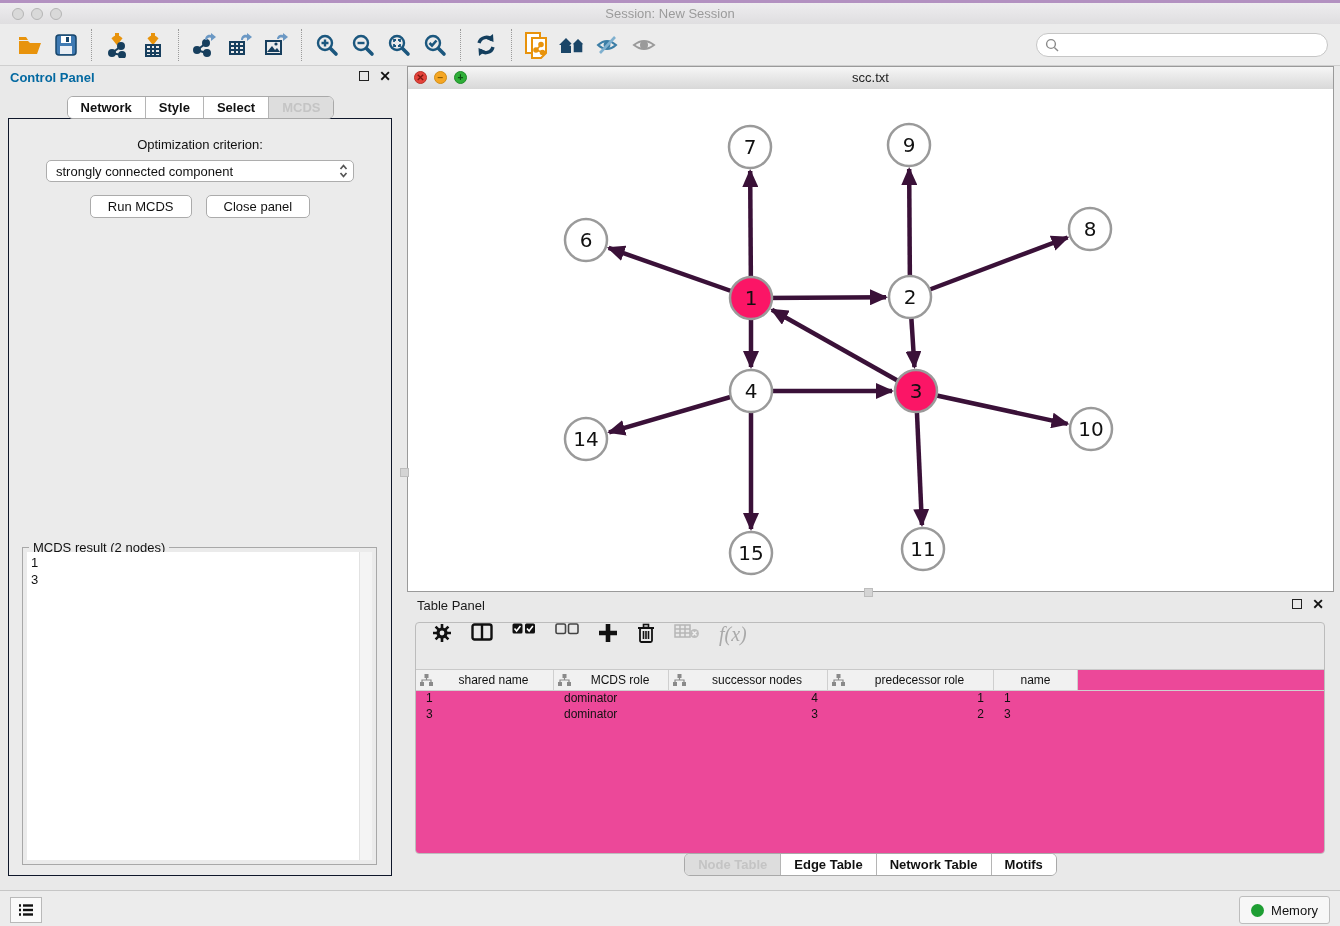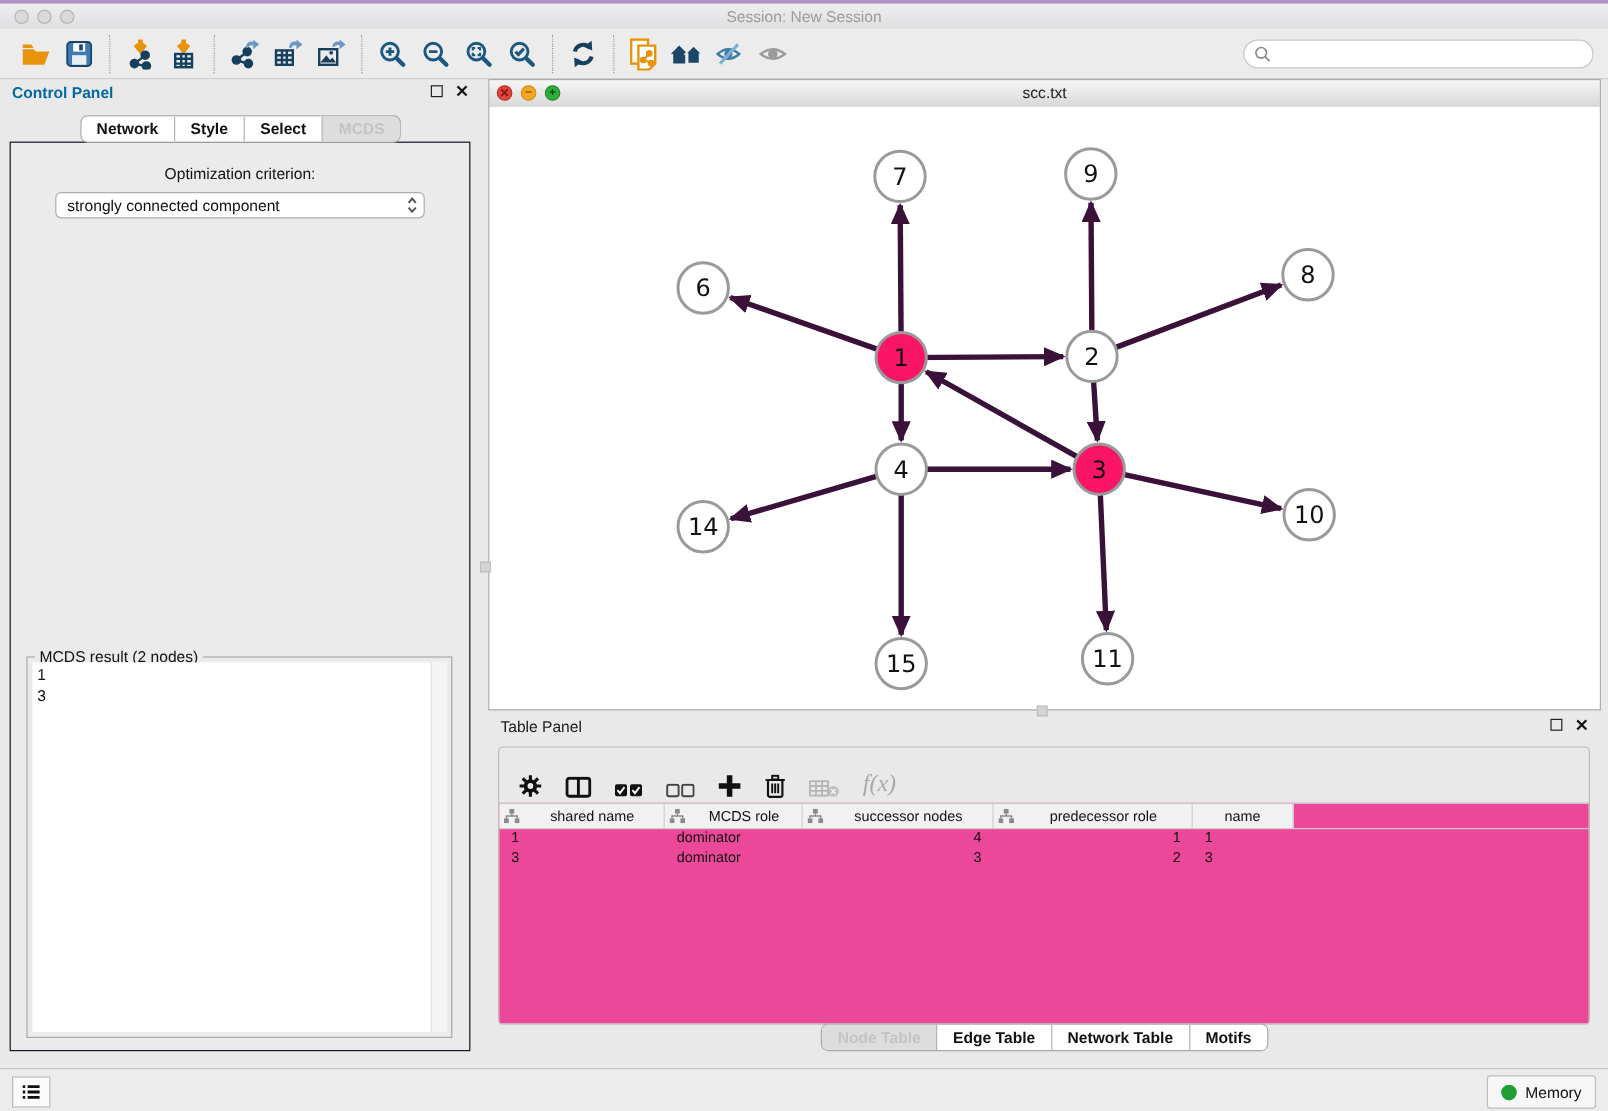--- a/index.html
+++ b/index.html
@@ -67,21 +67,21 @@
   .dot-red{background:#e4433b;border:1px solid #b83229;color:#7e1710;}
   .dot-yellow{background:#f5a623;border:1px solid #d18e16;color:#8a5a00;}
   .dot-green{background:#2fae38;border:1px solid #1f8c2a;color:#0c5214;}
   .net-canvas{position:absolute;top:22px;left:0;right:0;bottom:0;background:#fff;}
   .splitter-dot{position:absolute;width:7px;height:7px;background:#d4d4d4;border:1px solid #bdbdbd;}
   
   .table-panel{position:absolute;left:407px;top:594px;width:927px;height:296px;}
   .tp-header{position:absolute;top:4px;left:10px;font-size:13px;color:#1a1a1a;}
   .tp-box{position:absolute;left:8px;right:9px;top:28px;height:230px;border:1px solid #bcbcbc;
     border-radius:4px;background:#e9e9e9;overflow:hidden;}
-  .tp-toolbar{height:42px;display:flex;align-items:flex-end;gap:19px;padding-left:16px;}
+  .tp-toolbar{height:42px;display:flex;align-items:flex-start;gap:19px;padding-left:16px;}
   .tp-toolbar .grayed{opacity:0.45;}
   .fx{font-family:"Liberation Serif",serif;font-style:italic;font-size:20px;color:#a9a9a9;}
   .tp-table{position:absolute;top:46px;left:0;right:0;bottom:0;background:#ec4899;border-top:1px solid #c9c9c9;}
   .t-headrow{display:flex;height:20px;border-bottom:1px solid #cfcfcf;}
   .t-hcell{background:#f1f1f1;border-right:1px solid #cfcfcf;display:flex;align-items:center;
     font-size:12px;color:#111;box-sizing:border-box;padding:0 4px;}
   .t-hcell .hlabel{flex:1;text-align:center;}
   .t-row{display:flex;height:16px;}
   .t-cell{font-size:12px;color:#111;box-sizing:border-box;padding:0 10px;overflow:hidden;white-space:nowrap;}
   .tp-tabs{position:absolute;bottom:14px;left:0;right:0;display:flex;justify-content:center;}
@@ -276,20 +276,24 @@
   </div>
   <div class="cp-body">
     <div class="opt-label">Optimization criterion:</div>
     <div class="mac-select">
       <span>strongly connected component</span>
       <svg class="stepper" width="11" height="16" viewBox="0 0 11 16">
         <path d="M2.5 6 L5.5 2.5 L8.5 6" stroke="#555" stroke-width="1.7" fill="none"></path>
         <path d="M2.5 10 L5.5 13.5 L8.5 10" stroke="#555" stroke-width="1.7" fill="none"></path>
       </svg>
     </div>
+    <div class="btn-row">
+      <button class="mac-btn">Run MCDS</button>
+      <button class="mac-btn">Close panel</button>
+    </div>
     <div class="result-group">
       <div class="result-legend">MCDS result (2 nodes)</div>
       <div class="result-area">
         <div class="result-text" id="result-text">1
 3</div>
         <div class="result-scroll"></div>
       </div>
     </div>
   </div>
 </div>

